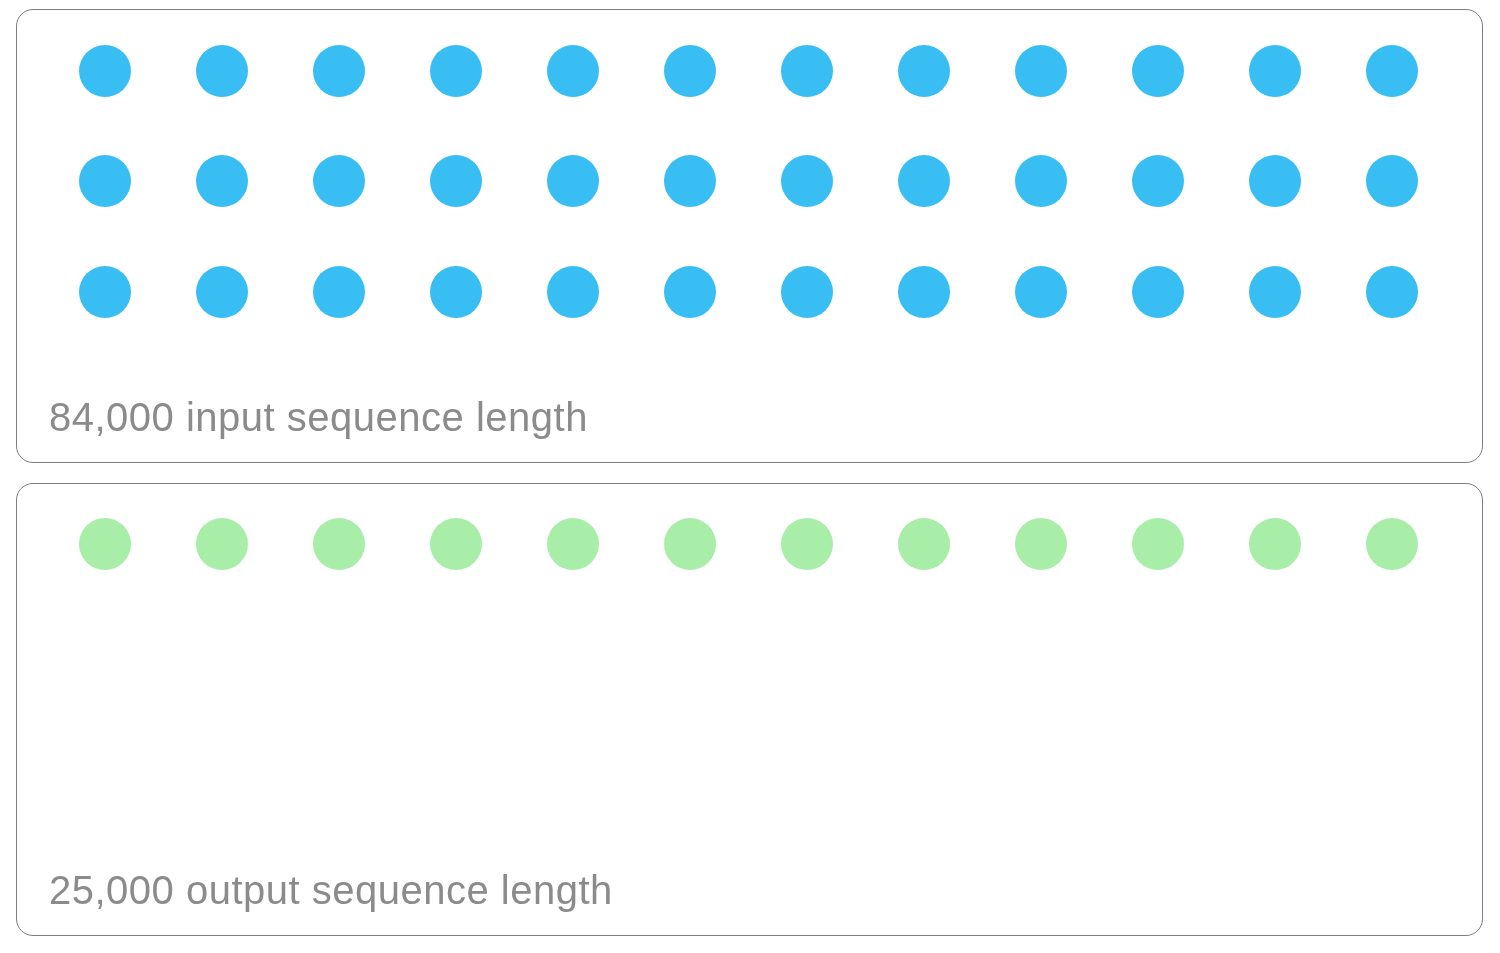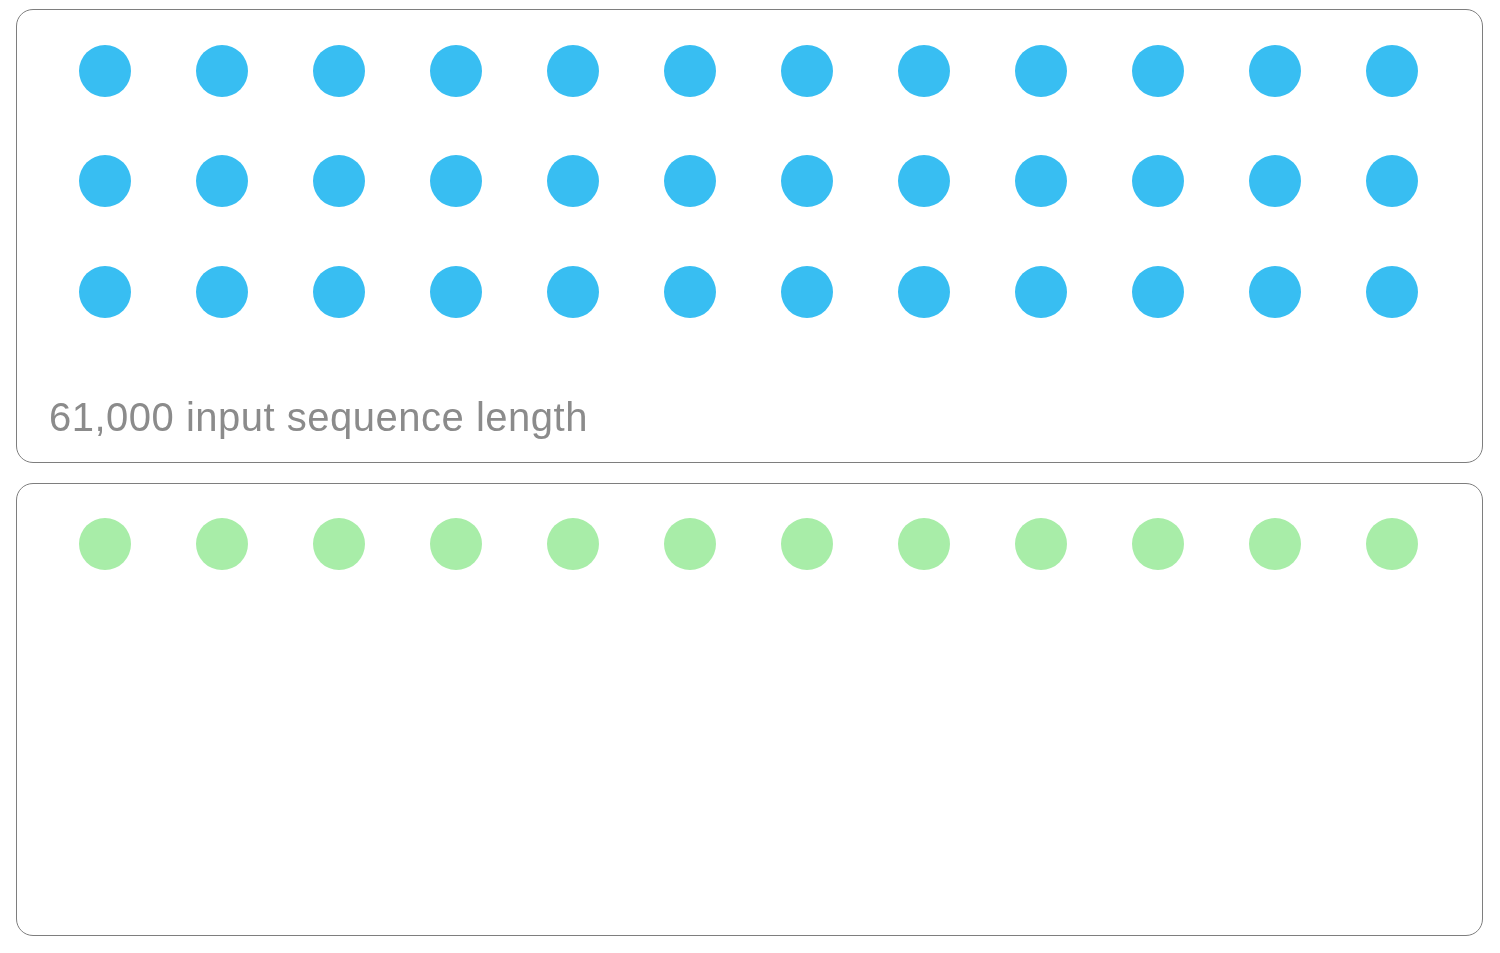--- a/index.html
+++ b/index.html
@@ -81,31 +81,32 @@
       <span class="dot" style="left: 412.77px; top: 255.5px; background-color: rgb(56, 190, 242);"></span>
       <span class="dot" style="left: 529.86px; top: 255.5px; background-color: rgb(56, 190, 242);"></span>
       <span class="dot" style="left: 646.95px; top: 255.5px; background-color: rgb(56, 190, 242);"></span>
       <span class="dot" style="left: 764.04px; top: 255.5px; background-color: rgb(56, 190, 242);"></span>
       <span class="dot" style="left: 881.13px; top: 255.5px; background-color: rgb(56, 190, 242);"></span>
       <span class="dot" style="left: 998.22px; top: 255.5px; background-color: rgb(56, 190, 242);"></span>
       <span class="dot" style="left: 1115.31px; top: 255.5px; background-color: rgb(56, 190, 242);"></span>
       <span class="dot" style="left: 1232.4px; top: 255.5px; background-color: rgb(56, 190, 242);"></span>
       <span class="dot" style="left: 1349.49px; top: 255.5px; background-color: rgb(56, 190, 242);"></span>
     </div>
-  <div class="panel-label">61,000 input sequence length</div>
+  <div class="panel-label">84,000 input sequence length</div>
 </section>
 
 <section class="panel" id="panel-output">
   <div class="dots-grid">
       <span class="dot" style="left: 61.5px; top: 33.5px; background-color: rgb(168, 237, 168);"></span>
       <span class="dot" style="left: 178.59px; top: 33.5px; background-color: rgb(168, 237, 168);"></span>
       <span class="dot" style="left: 295.68px; top: 33.5px; background-color: rgb(168, 237, 168);"></span>
       <span class="dot" style="left: 412.77px; top: 33.5px; background-color: rgb(168, 237, 168);"></span>
       <span class="dot" style="left: 529.86px; top: 33.5px; background-color: rgb(168, 237, 168);"></span>
       <span class="dot" style="left: 646.95px; top: 33.5px; background-color: rgb(168, 237, 168);"></span>
       <span class="dot" style="left: 764.04px; top: 33.5px; background-color: rgb(168, 237, 168);"></span>
       <span class="dot" style="left: 881.13px; top: 33.5px; background-color: rgb(168, 237, 168);"></span>
       <span class="dot" style="left: 998.22px; top: 33.5px; background-color: rgb(168, 237, 168);"></span>
       <span class="dot" style="left: 1115.31px; top: 33.5px; background-color: rgb(168, 237, 168);"></span>
       <span class="dot" style="left: 1232.4px; top: 33.5px; background-color: rgb(168, 237, 168);"></span>
       <span class="dot" style="left: 1349.49px; top: 33.5px; background-color: rgb(168, 237, 168);"></span>
     </div>
+  <div class="panel-label">25,000 output sequence length</div>
 </section>
 
 </body></html>

